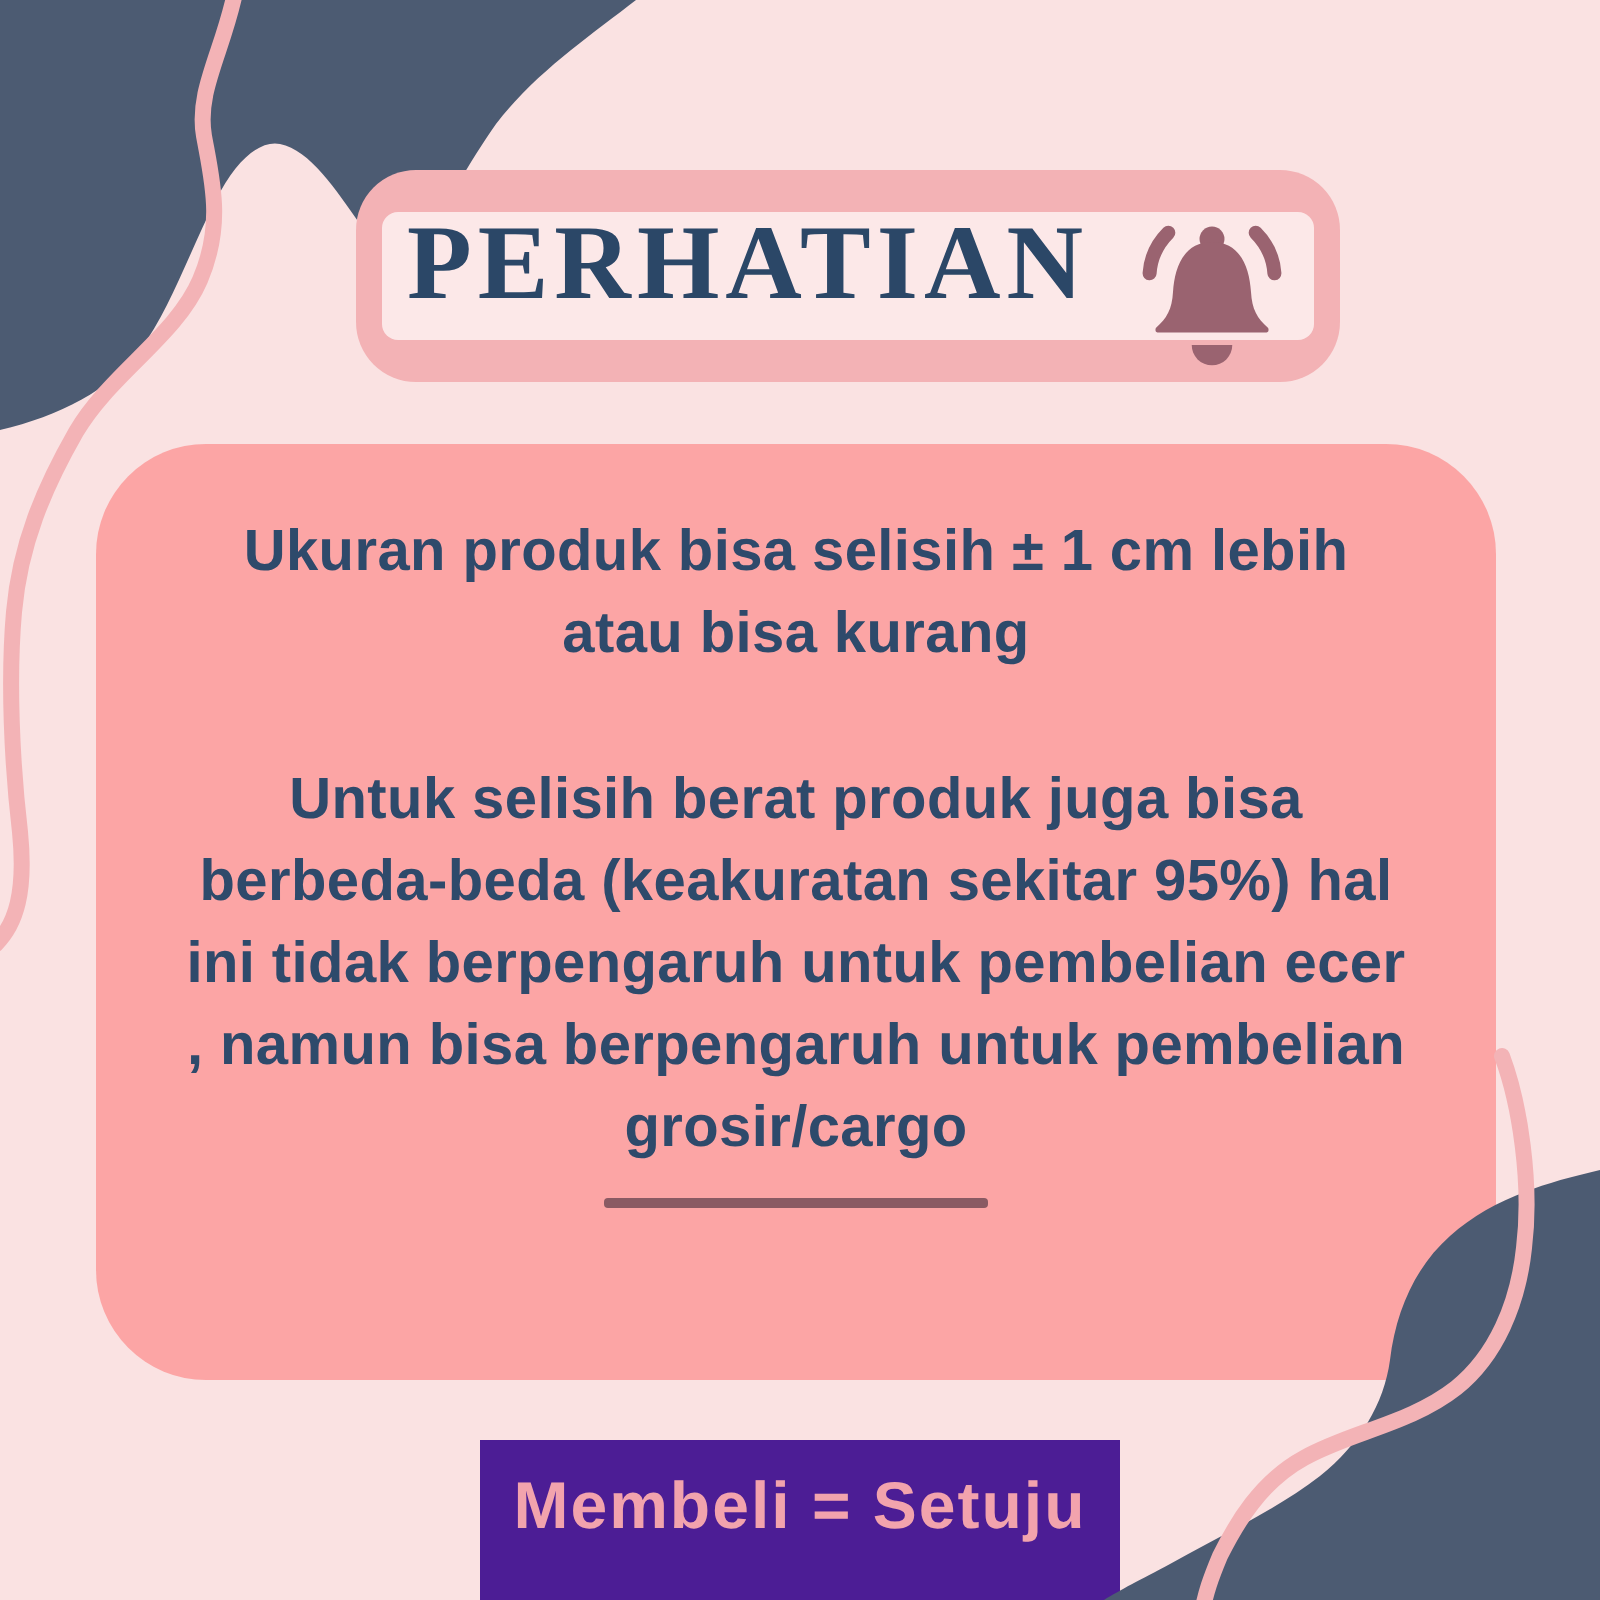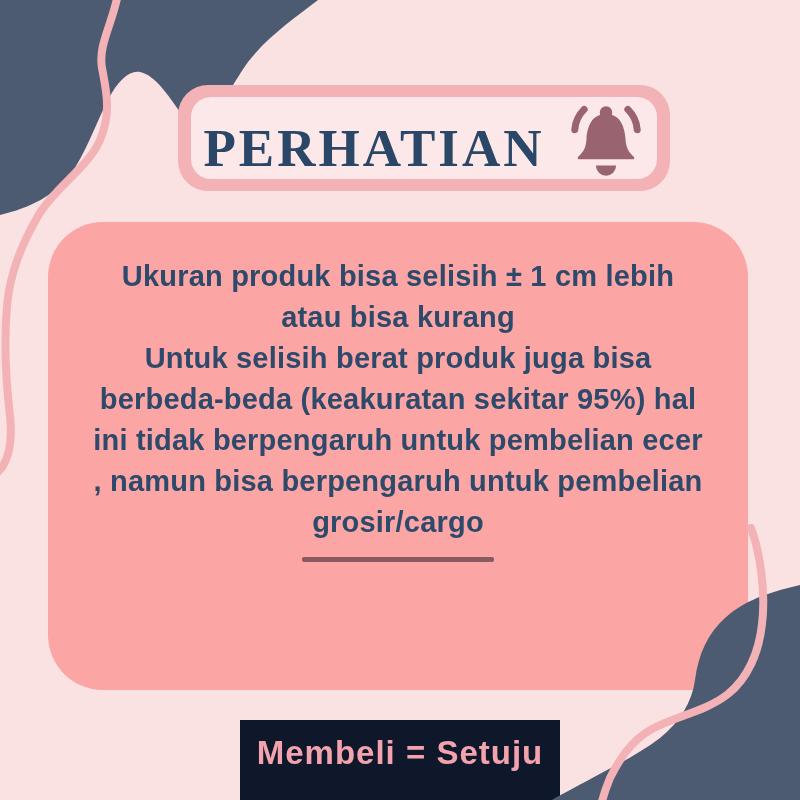--- a/index.html
+++ b/index.html
@@ -16,24 +16,24 @@
 
   
   .header-box{
     position:absolute;z-index:2;
     left:178px;top:85px;width:492px;height:106px;
     background:#f3b2b5;
     border-radius:30px;
     display:flex;align-items:center;justify-content:center;
   }
   .header-inner{
-    width:466px;height:82px;
+    width:466px;height:64px;
     background:#fce8e8;
-    border-radius:20px;
-    display:flex;align-items:flex-end;justify-content:center;gap:22px;
+    border-radius:8px;
+    display:flex;align-items:flex-start;justify-content:center;gap:22px;
   }
   .header-title{
     font-family:"Liberation Serif", serif;
     font-weight:bold;
     font-size:53px;
     letter-spacing:3px;
     color:#2b4767;
     line-height:1;
     padding-bottom:4px;
   }
@@ -51,38 +51,38 @@
     color:#2e4a6b;
   }
   .card p{
     margin:0 auto;
     font-size:29px;
     font-weight:600;
     line-height:41px;
     letter-spacing:.2px;
     max-width:620px;
   }
-  .card .para2{}
+  .card .para2{margin-top:42px;}
   .divider{
     width:192px;height:5px;border-radius:2px;
     background:#8a5a63;
     margin:14px auto 6px auto;
   }
   .store-name{
     font-size:23px;
     font-weight:800;
     letter-spacing:2px;
     color:#2e4a6b;
   }
 
   
   .agree-btn{
     position:absolute;z-index:2;
     left:240px;top:720px;width:320px;height:80px;
-    background:#0f172a;
+    background:#4c1d95;
     display:flex;align-items:center;justify-content:center;
     box-sizing:border-box;
     padding-bottom:14px;
   }
   .agree-btn span{
     font-size:33px;
     font-weight:bold;
     letter-spacing:1px;
     color:#f2a3ad;
   }

